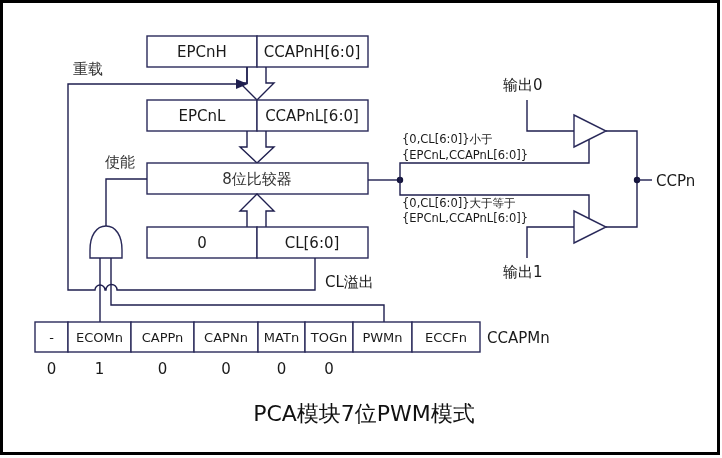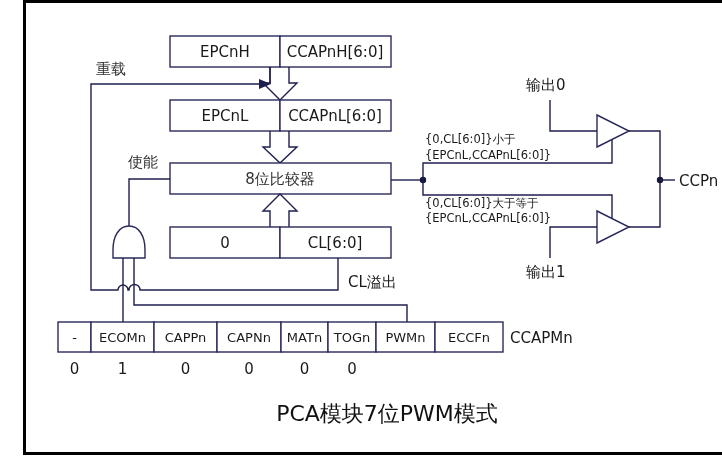--- a/index.html
+++ b/index.html
@@ -1,17 +1,17 @@
 <!DOCTYPE html>
 <html><head>
 <meta charset="utf-8">
 <style>
   html, body { margin: 0; padding: 0; background: #ffffff; }
   body { width: 722px; height: 458px; overflow: hidden; }
-  #stage { position: relative; width: 602px; height: 458px; margin-left: 23px; }
+  #stage { position: relative; width: 602px; height: 458px; }
   svg { position: absolute; left: 0; top: 0; }
   .t { font-family: "DejaVu Sans", sans-serif; fill: #1a1a1a; }
   .lbl { font-size: 15px; }
   .small { font-size: 11.5px; }
   .cjk { font-size: 15px; fill: #333333; }
   .title { font-size: 22px; fill: #111111; }
   .wire { stroke: #1f1f4f; stroke-width: 1.4; fill: none; }
   .box { stroke: #2a2a5a; stroke-width: 1.4; fill: #ffffff; }
   .frame { stroke: #000000; stroke-width: 3; fill: none; }
 </style>

